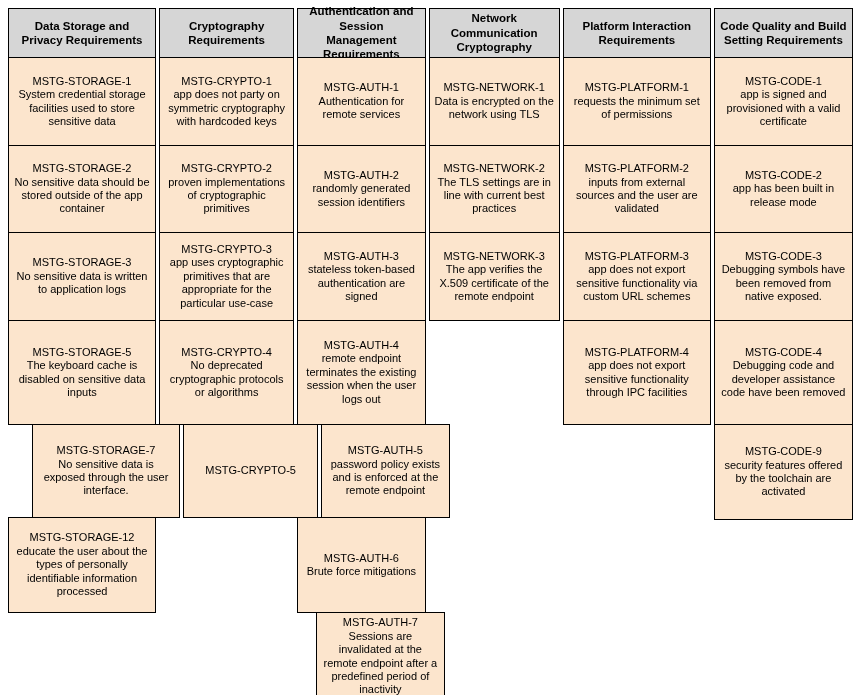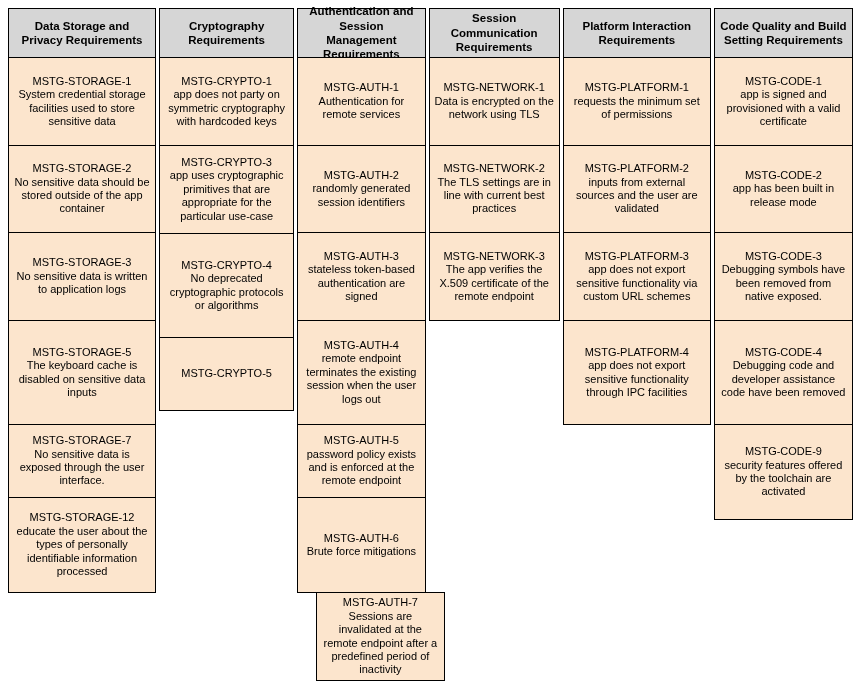--- a/index.html
+++ b/index.html
@@ -41,21 +41,21 @@
     font-weight: bold;
     font-size: 11.5px;
     line-height: 1.25;
   }
   .code, .desc { display: block; width: 100%; }
   .hh { height: 50px; }
   .r1 { height: 89px; }
   .r2 { height: 88px; }
   .r3 { height: 89px; }
   .r4 { height: 105px; }
-  .r5 { height: 74px; }
+  .r5 { height: 94px; margin-left: 24px; }
   .r6 { height: 96px; }
   .r7 { height: 89px; margin-left: 19px; }
 </style>
 </head>
 <body>
 
 <div class="board">
 
   <div class="col col-0">
     <div class="cell header hh">Data Storage and Privacy Requirements</div>
@@ -84,20 +84,24 @@
       <span class="desc">educate the user about the types of personally identifiable information processed</span>
     </div>
   </div>
 
   <div class="col col-1">
     <div class="cell header hh">Cryptography Requirements</div>
     <div class="cell r1">
       <span class="code">MSTG-CRYPTO-1</span>
       <span class="desc">app does not party on symmetric cryptography with hardcoded keys</span>
     </div>
+    <div class="cell r2">
+      <span class="code">MSTG-CRYPTO-2</span>
+      <span class="desc">proven implementations of cryptographic primitives</span>
+    </div>
     <div class="cell r3">
       <span class="code">MSTG-CRYPTO-3</span>
       <span class="desc">app uses cryptographic primitives that are appropriate for the particular use-case</span>
     </div>
     <div class="cell r4">
       <span class="code">MSTG-CRYPTO-4</span>
       <span class="desc">No deprecated cryptographic protocols or algorithms</span>
     </div>
     <div class="cell r5">
       <span class="code">MSTG-CRYPTO-5</span>
@@ -130,21 +134,21 @@
       <span class="code">MSTG-AUTH-6</span>
       <span class="desc">Brute force mitigations</span>
     </div>
     <div class="cell r7">
       <span class="code">MSTG-AUTH-7</span>
       <span class="desc">Sessions are invalidated at the remote endpoint after a predefined period of inactivity</span>
     </div>
   </div>
 
   <div class="col col-3">
-    <div class="cell header hh">Session Communication Requirements</div>
+    <div class="cell header hh">Network Communication Cryptography</div>
     <div class="cell r1">
       <span class="code">MSTG-NETWORK-1</span>
       <span class="desc">Data is encrypted on the network using TLS</span>
     </div>
     <div class="cell r2">
       <span class="code">MSTG-NETWORK-2</span>
       <span class="desc">The TLS settings are in line with current best practices</span>
     </div>
     <div class="cell r3">
       <span class="code">MSTG-NETWORK-3</span>

